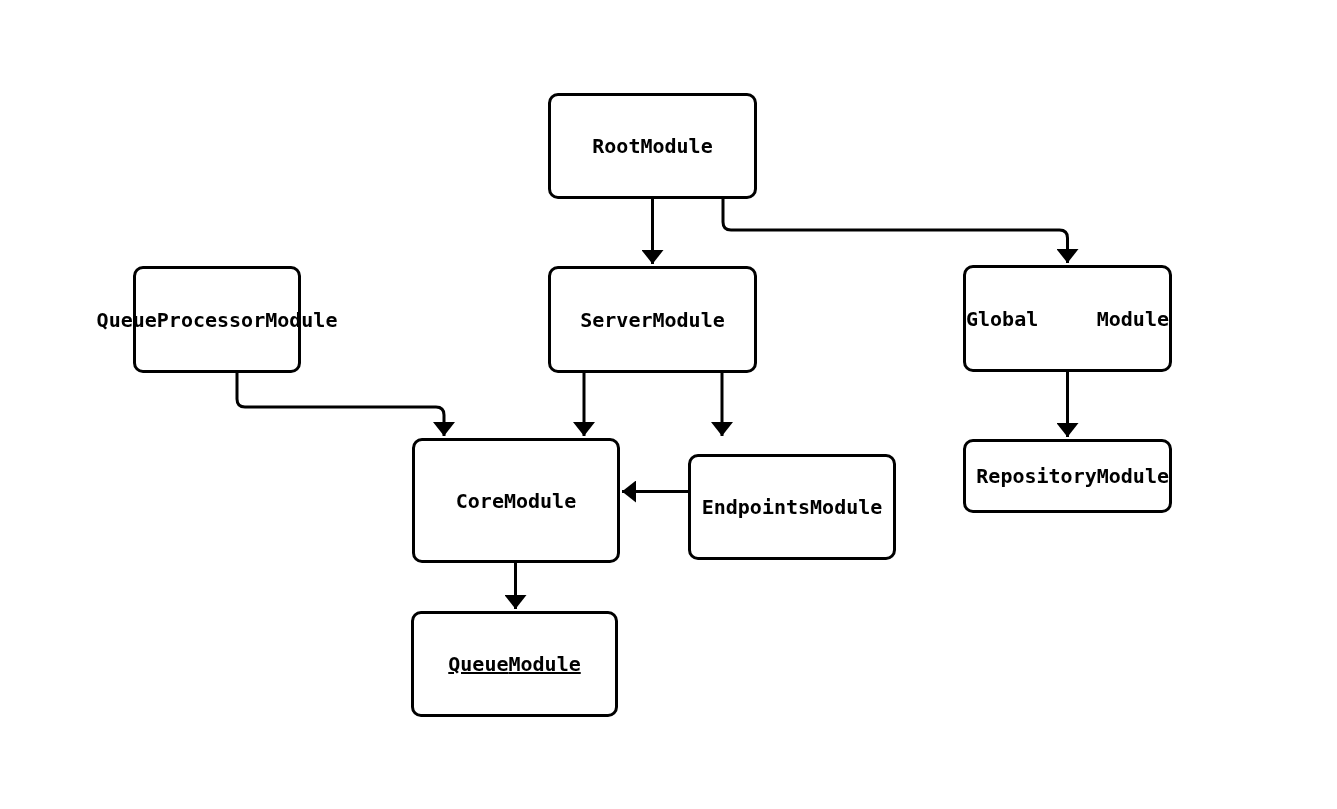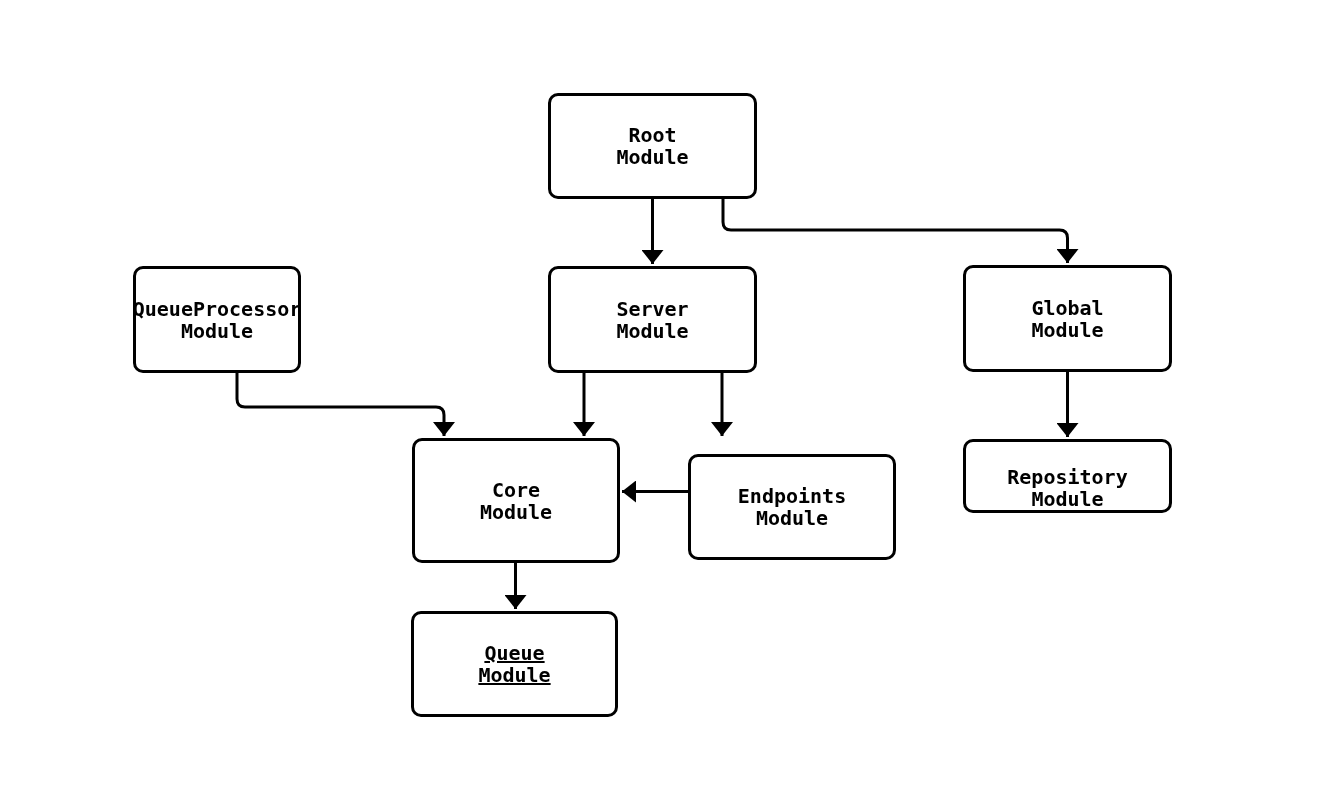--- a/index.html
+++ b/index.html
@@ -29,21 +29,21 @@
     stroke-linecap: butt;
     stroke-linejoin: round;
   }
   .node {
     position: absolute;
     box-sizing: border-box;
     background: #ffffff;
     border: 3px solid #000000;
     border-radius: 10px;
     display: flex;
-    flex-direction: column;
+    flex-direction: row;
     align-items: center;
     justify-content: center;
   }
   .node-label {
     display: block;
     font-size: 20px;
     font-weight: bold;
     line-height: 22px;
     color: #000000;
     text-align: center;
@@ -80,21 +80,21 @@
   <div class="node" style="left:133px; top:266px; width:168px; height:107px;">
     <span class="node-label">QueueProcessor</span>
     <span class="node-label">Module</span>
   </div>
 
   <div class="node" style="left:548px; top:266px; width:209px; height:107px;">
     <span class="node-label">Server</span>
     <span class="node-label">Module</span>
   </div>
 
-  <div class="node" style="left:963px; top:265px; width:209px; height:107px;">
+  <div class="node" style="left:963px; top:265px; width:209px; height:107px;justify-content:space-between;">
     <span class="node-label">Global</span>
     <span class="node-label">Module</span>
   </div>
 
   <div class="node" style="left:412px; top:438px; width:208px; height:125px;">
     <span class="node-label">Core</span>
     <span class="node-label">Module</span>
   </div>
 
   <div class="node" style="left:688px; top:438px; width:208px; height:106px;margin-top:16px;">

